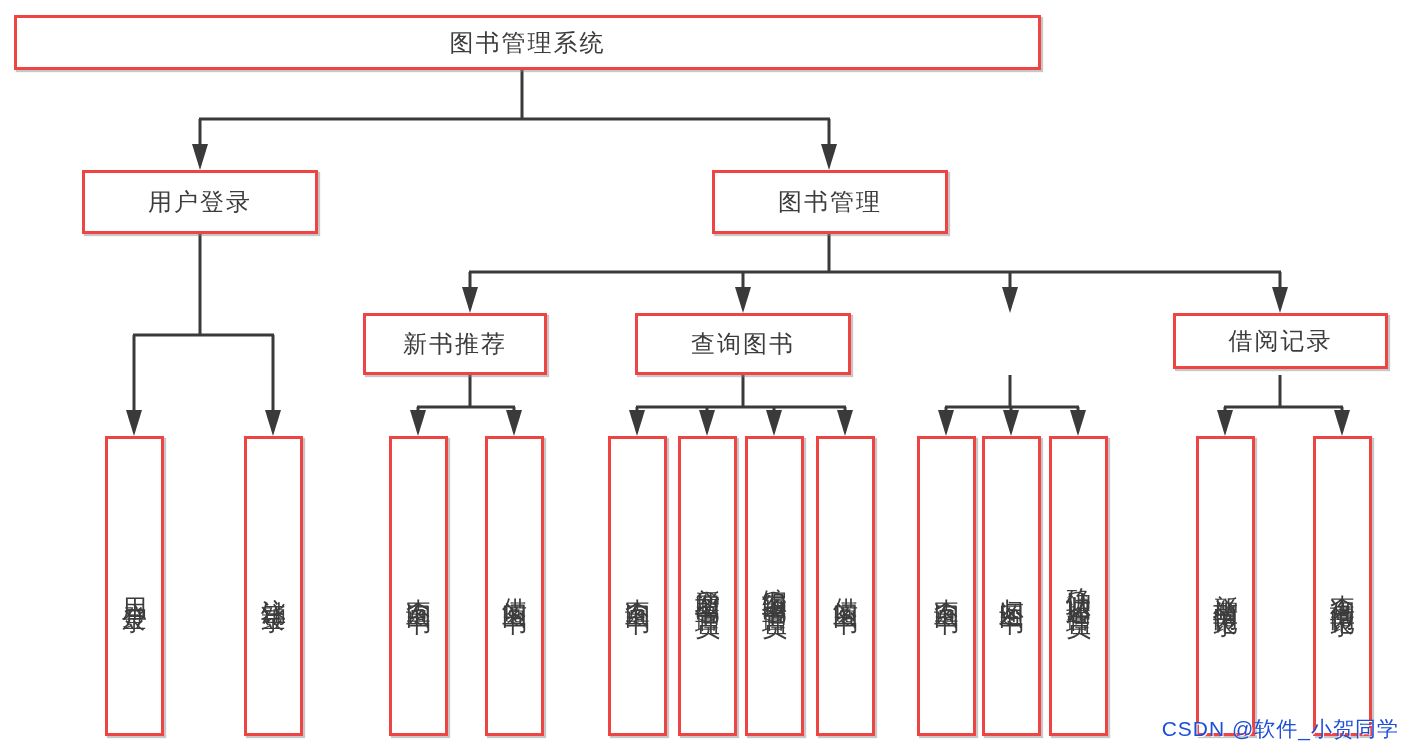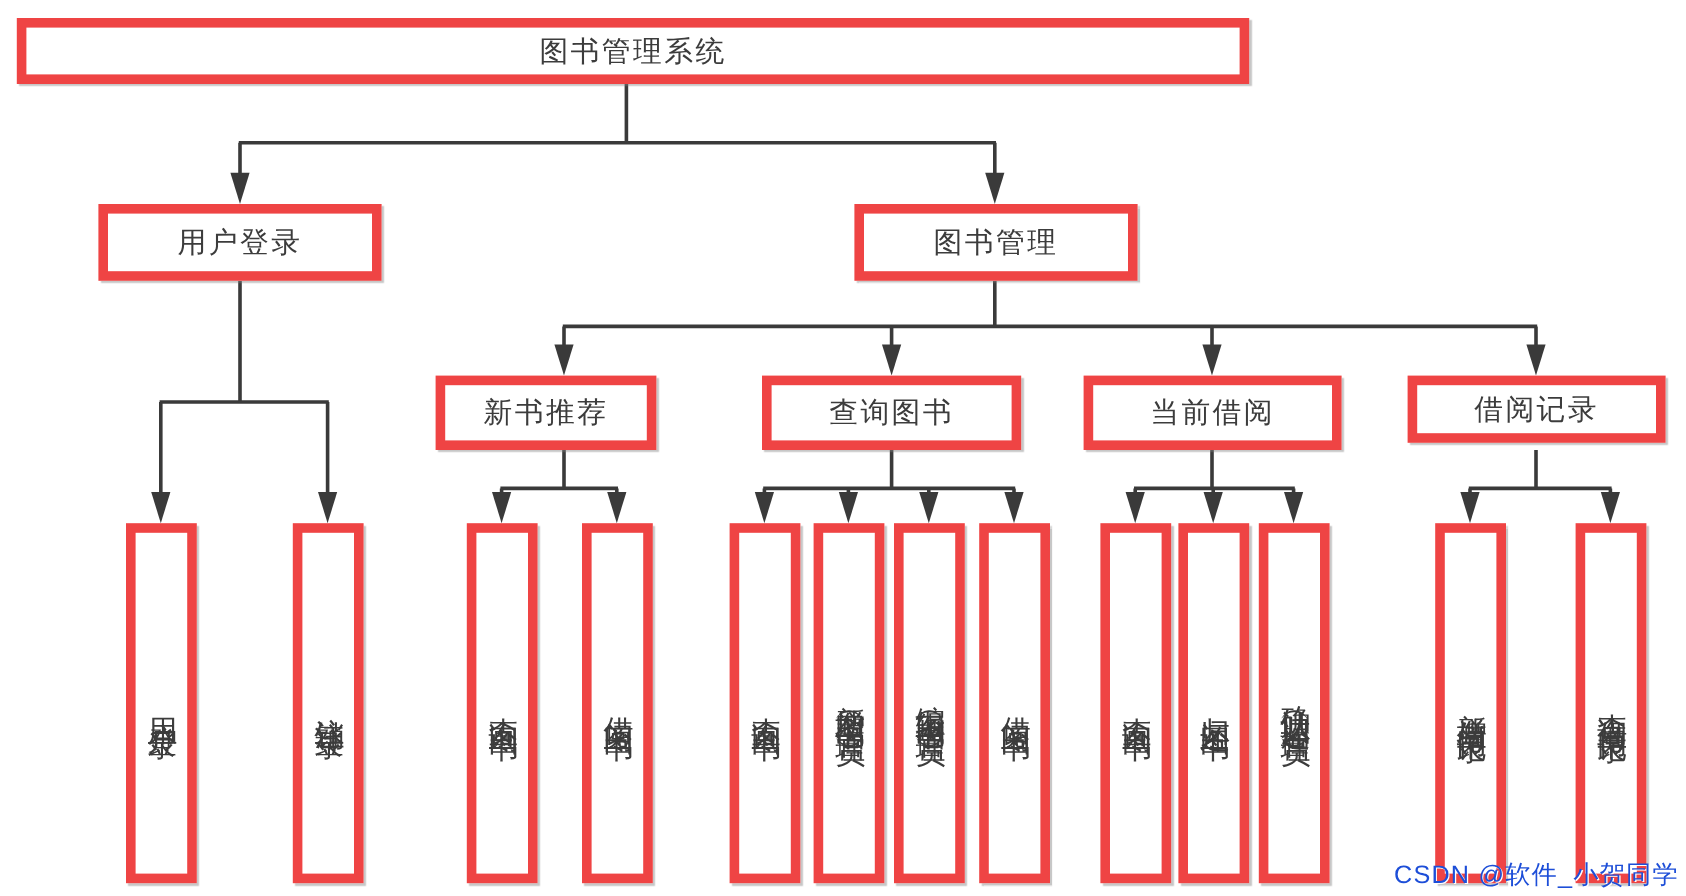--- a/index.html
+++ b/index.html
@@ -8,21 +8,21 @@
     width:1405px;height:747px;
     background:#ffffff;
     font-family:"Liberation Sans", sans-serif;
     overflow:hidden;
   }
   #connectors{position:absolute;left:0;top:0;width:1405px;height:747px;}
   .node{
     position:absolute;
     box-sizing:border-box;
     background:#ffffff;
-    border:8px solid #ef4444;
+    border:3px solid #ef4444;
     box-shadow:2px 2px 1px rgba(130,130,130,0.45);
     display:flex;align-items:center;justify-content:center;
     color:#3c3c3c;
     font-size:24px;
     letter-spacing:2px;
     white-space:nowrap;
   }
   .leaf{
     writing-mode:vertical-rl;
     text-orientation:mixed;
@@ -102,21 +102,20 @@
     </g>
   </svg>
 
   <div class="node" style="left:14px;top:15px;width:1027px;height:55px;">图书管理系统</div>
 
   <div class="node" style="left:82px;top:170px;width:236px;height:64px;">用户登录</div>
   <div class="node" style="left:712px;top:170px;width:236px;height:64px;">图书管理</div>
 
   <div class="node" style="left:363px;top:313px;width:184px;height:62px;">新书推荐</div>
   <div class="node" style="left:635px;top:313px;width:216px;height:62px;">查询图书</div>
-  <div class="node" style="left:903px;top:313px;width:215px;height:62px;">当前借阅</div>
   <div class="node" style="left:1173px;top:313px;width:215px;height:56px;">借阅记录</div>
 
   <div class="node leaf" style="left:105px;top:436px;width:59px;height:300px;">用户登录</div>
   <div class="node leaf" style="left:244px;top:436px;width:59px;height:300px;">注销登录</div>
 
   <div class="node leaf" style="left:389px;top:436px;width:59px;height:300px;">查询图书</div>
   <div class="node leaf" style="left:485px;top:436px;width:59px;height:300px;">借阅图书</div>
 
   <div class="node leaf" style="left:608px;top:436px;width:59px;height:300px;">查询图书</div>
   <div class="node leaf" style="left:678px;top:436px;width:59px;height:300px;">新增图书（管理员）</div>

